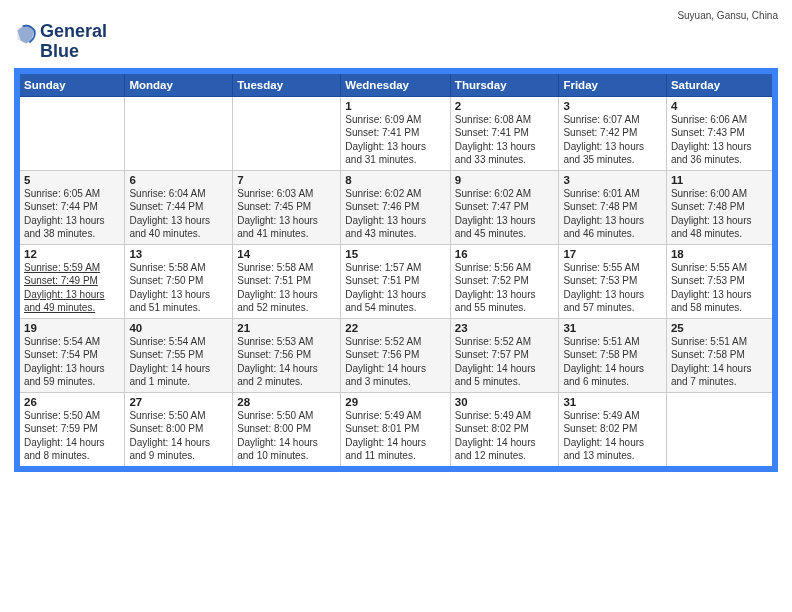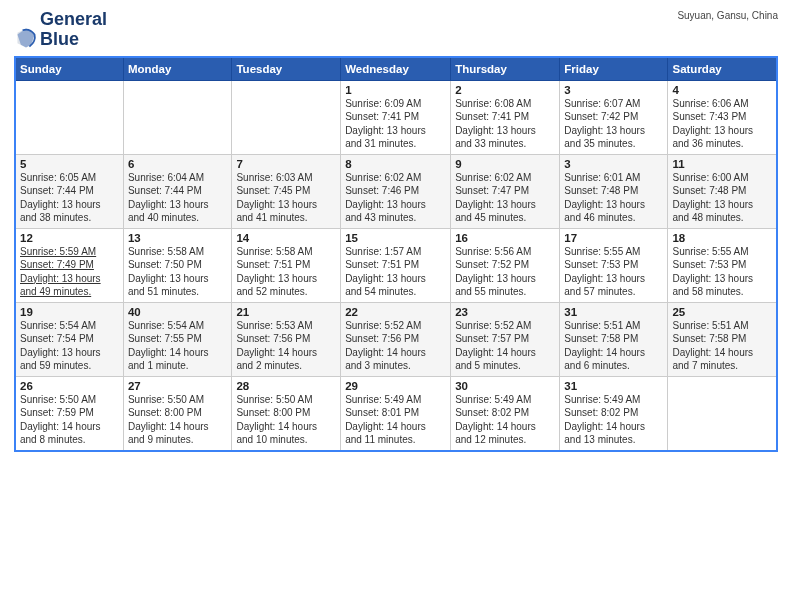--- a/index.html
+++ b/index.html
@@ -16,21 +16,22 @@
       padding: 10px 14px;
     }
     .header {
       display: flex;
       justify-content: space-between;
       align-items: flex-start;
       margin-bottom: 6px;
     }
     .logo {
       display: flex;
-      align-items: flex-end;
+      align-items: flex-start;
+      margin-top: 12px;
     }
     .logo-text {
       font-size: 18px;
       font-weight: bold;
       color: #1a3a6b;
       line-height: 1.1;
     }
     .logo-icon {
       width: 24px;
       height: 24px;
@@ -45,21 +46,21 @@
       color: #1a3a6b;
       line-height: 1.1;
     }
     .location {
       font-size: 10px;
       color: #444;
     }
     .calendar {
       width: 100%;
       border-collapse: collapse;
-      border: 2px solid #3b82f6;
+      border: 6px solid #3b82f6;
     }
     .calendar th {
       background-color: #2a5db0;
       color: #fff;
       font-size: 11.5px;
       font-weight: bold;
       padding: 5px 4px;
       text-align: left;
       border: 1px solid #1a4a9a;
     }

